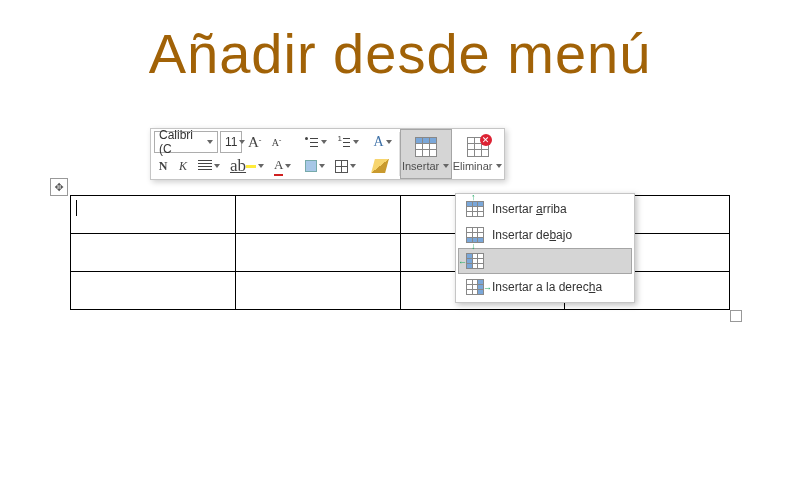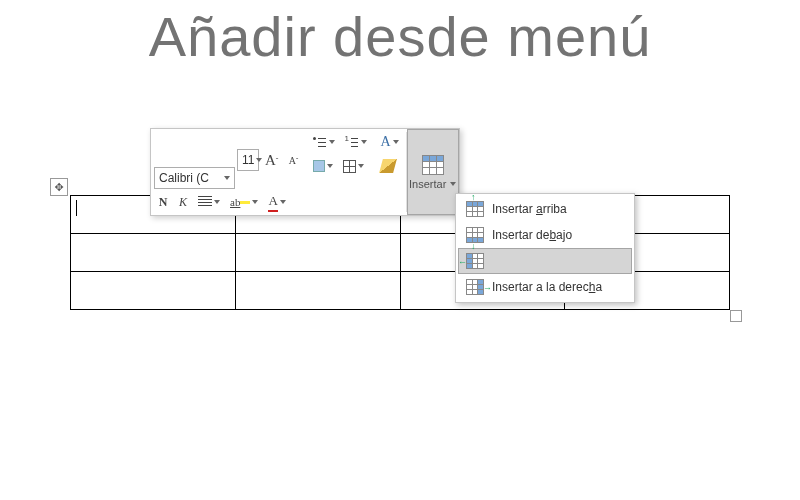--- a/index.html
+++ b/index.html
@@ -9,25 +9,25 @@
     height: 500px;
     background: #fff;
     font-family: "Segoe UI", Tahoma, sans-serif;
     font-size: 12px;
     color: #444;
     position: relative;
     overflow: hidden;
   }
   .title {
     font-family: "Century Gothic", "Futura", "Arial", sans-serif;
-    color: #737373;
+    color: #a16207;
     font-size: 56px;
     font-weight: 400;
     text-align: center;
-    margin-top: 4px;
+    margin-top: 21px;
     letter-spacing: 1px;
   }
 
   
   .doc-table {
     position: absolute;
     left: 70px;
     top: 195px;
     width: 660px;
     border-collapse: collapse;
@@ -110,21 +110,21 @@
   .font-box, .size-box {
     border: 1px solid #adadad;
     background: #fff;
     height: 22px;
     display: flex;
     align-items: center;
     padding: 0 4px;
     font-size: 12px;
     color: #333;
   }
-  .font-box { width: 81px; justify-content: space-between; margin-top: 36px; }
+  .font-box { width: 64px; justify-content: space-between; }
   .size-box { width: 22px; justify-content: space-between; }
   .caret {
     width: 0; height: 0;
     border-left: 3px solid transparent;
     border-right: 3px solid transparent;
     border-top: 4px solid #666;
     margin-left: 2px;
   }
   .bigA { font-size: 15px; font-family: "Times New Roman", serif; }
   .smallA { font-size: 10px; font-family: "Times New Roman", serif; }
@@ -272,21 +272,21 @@
         </div>
     </div>
     <div class="tb-row">
       <div class="ctl bold serif">N</div>
       <div class="ctl italic serif">K</div>
       <div class="ctl">
           <span class="justify-ic"></span>
           <span class="caret"></span>
         </div>
       <div class="ctl">
-          <span class="serif" style="font-size:11px;text-decoration:underline;">ab</span>
+          <span class="serif" style="font-size:17px;text-decoration:underline;">ab</span>
           <span class="sw-yellow"></span>
           <span class="caret"></span>
         </div>
       <div class="ctl">
           <span class="serif underline-red" style="font-size:13px;">A</span>
           <span class="caret"></span>
         </div>
     </div>
   </div>
 
@@ -340,20 +340,37 @@
         <span></span>
         <span></span>
         <span></span>
     </div>
     <div class="lbl">
         <span>Insertar</span>
         <span class="caret"></span>
       </div>
   </div>
 
+  <div class="big-btn">
+    <div class="grid-icon del">
+      <span></span>
+        <span></span>
+        <span></span>
+        <span></span>
+        <span></span>
+        <span></span>
+        <span></span>
+        <span></span>
+        <span></span>
+    </div>
+    <div class="lbl">
+        <span>Eliminar</span>
+        <span class="caret"></span>
+      </div>
+  </div>
 </div>
 
 <div class="dropdown" id="dropdown">
     <div class="menu-item">
       <div class="mi-icon up">
         <span></span>
         <span></span>
         <span></span>
         <span></span>
         <span></span>

